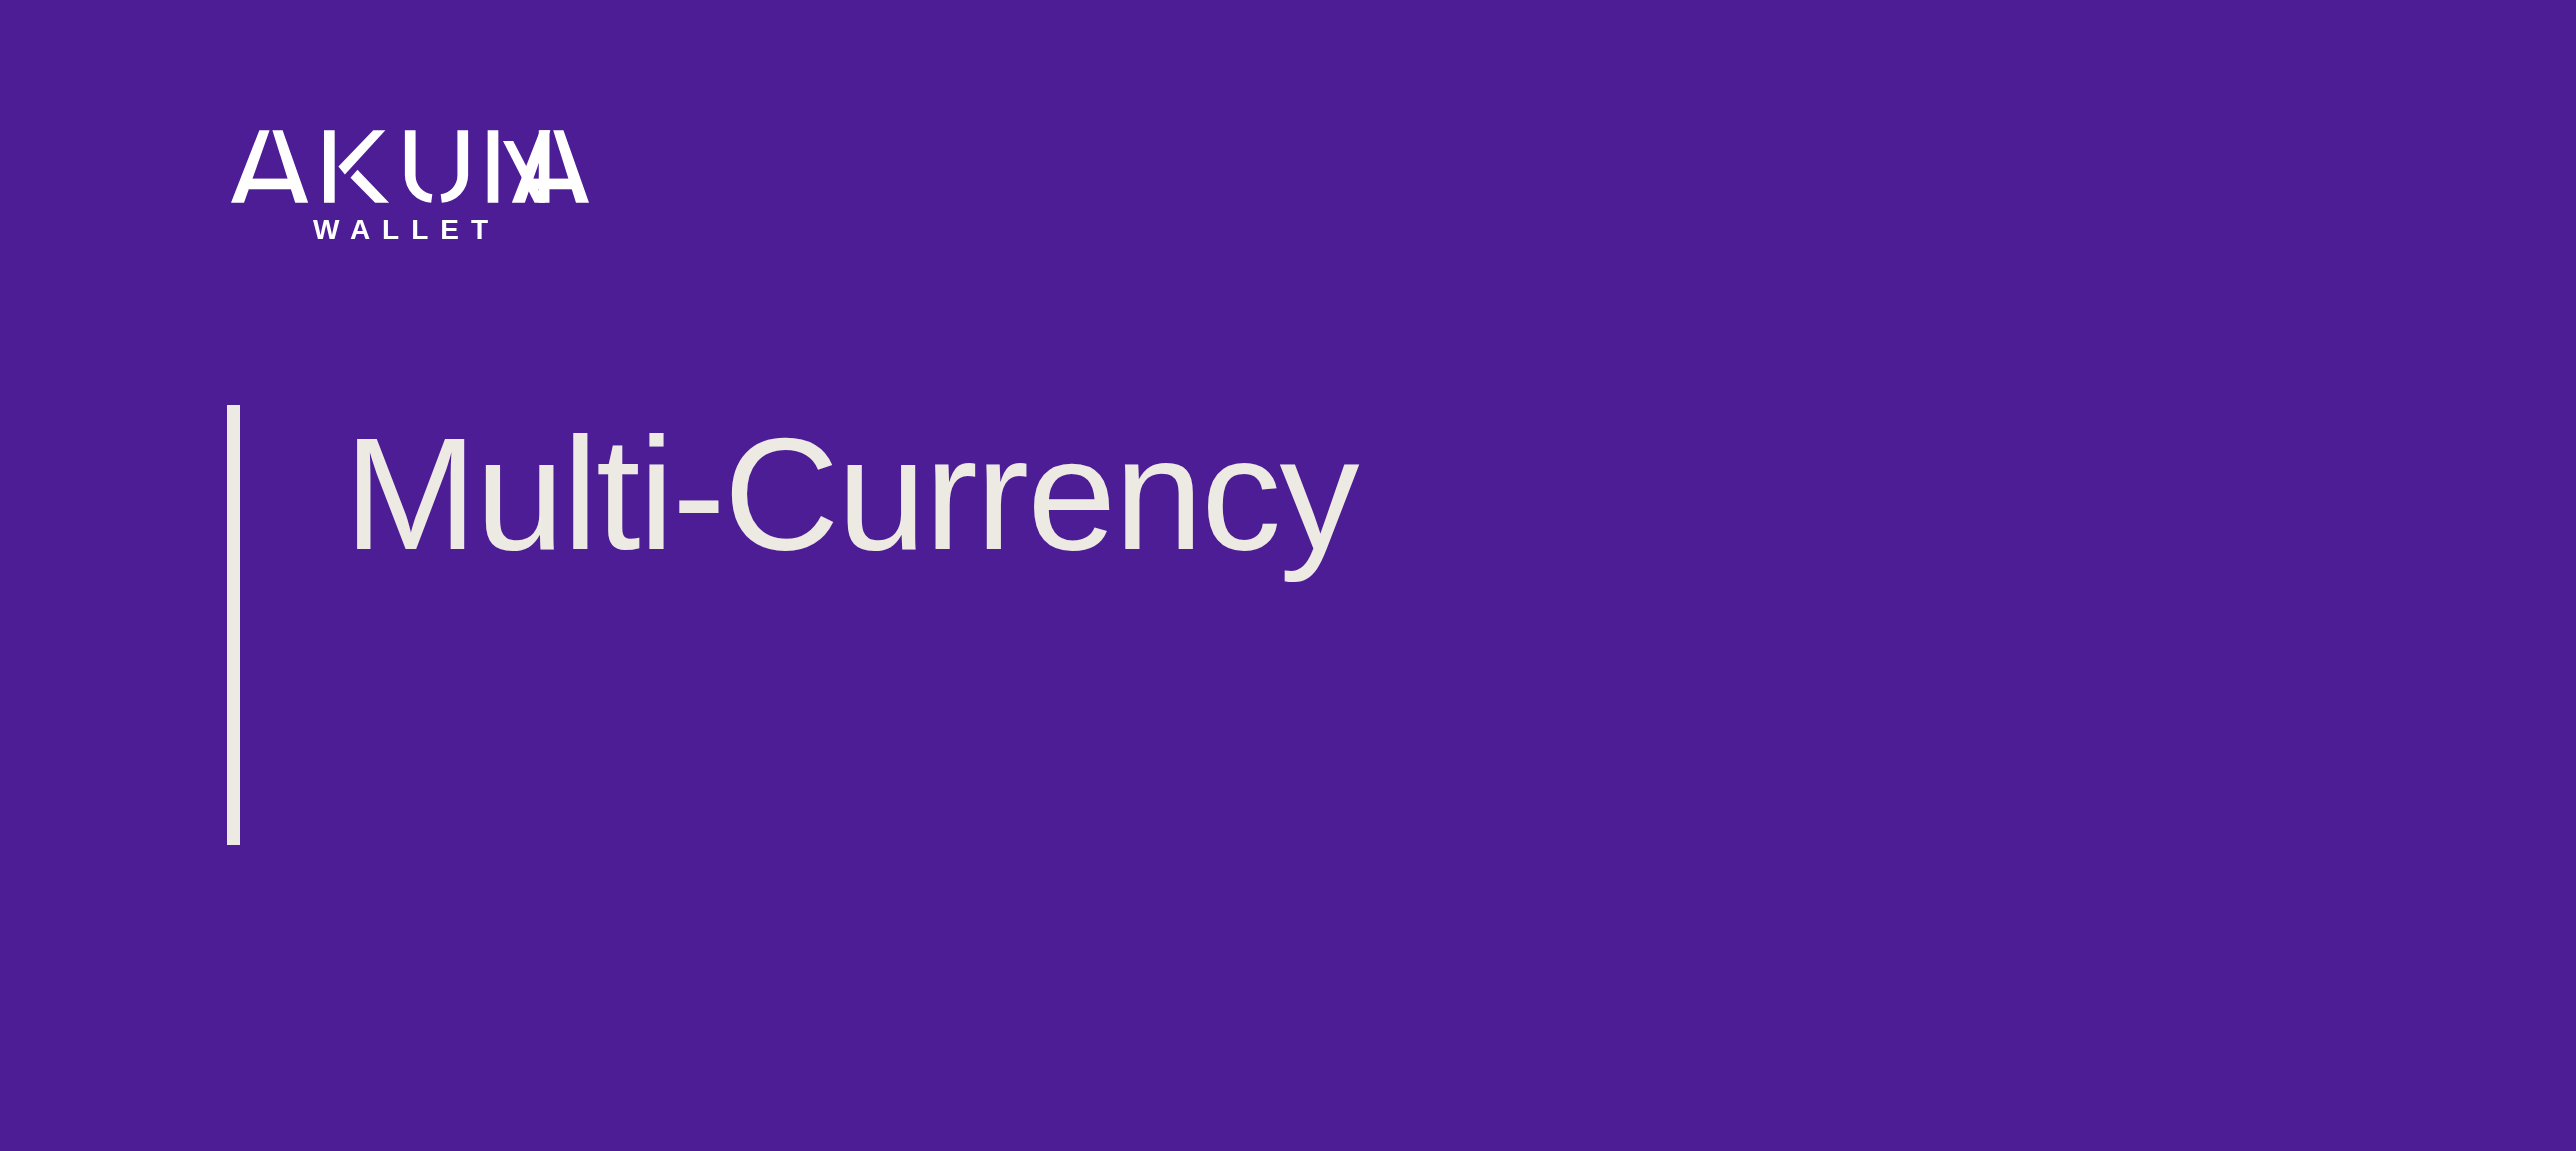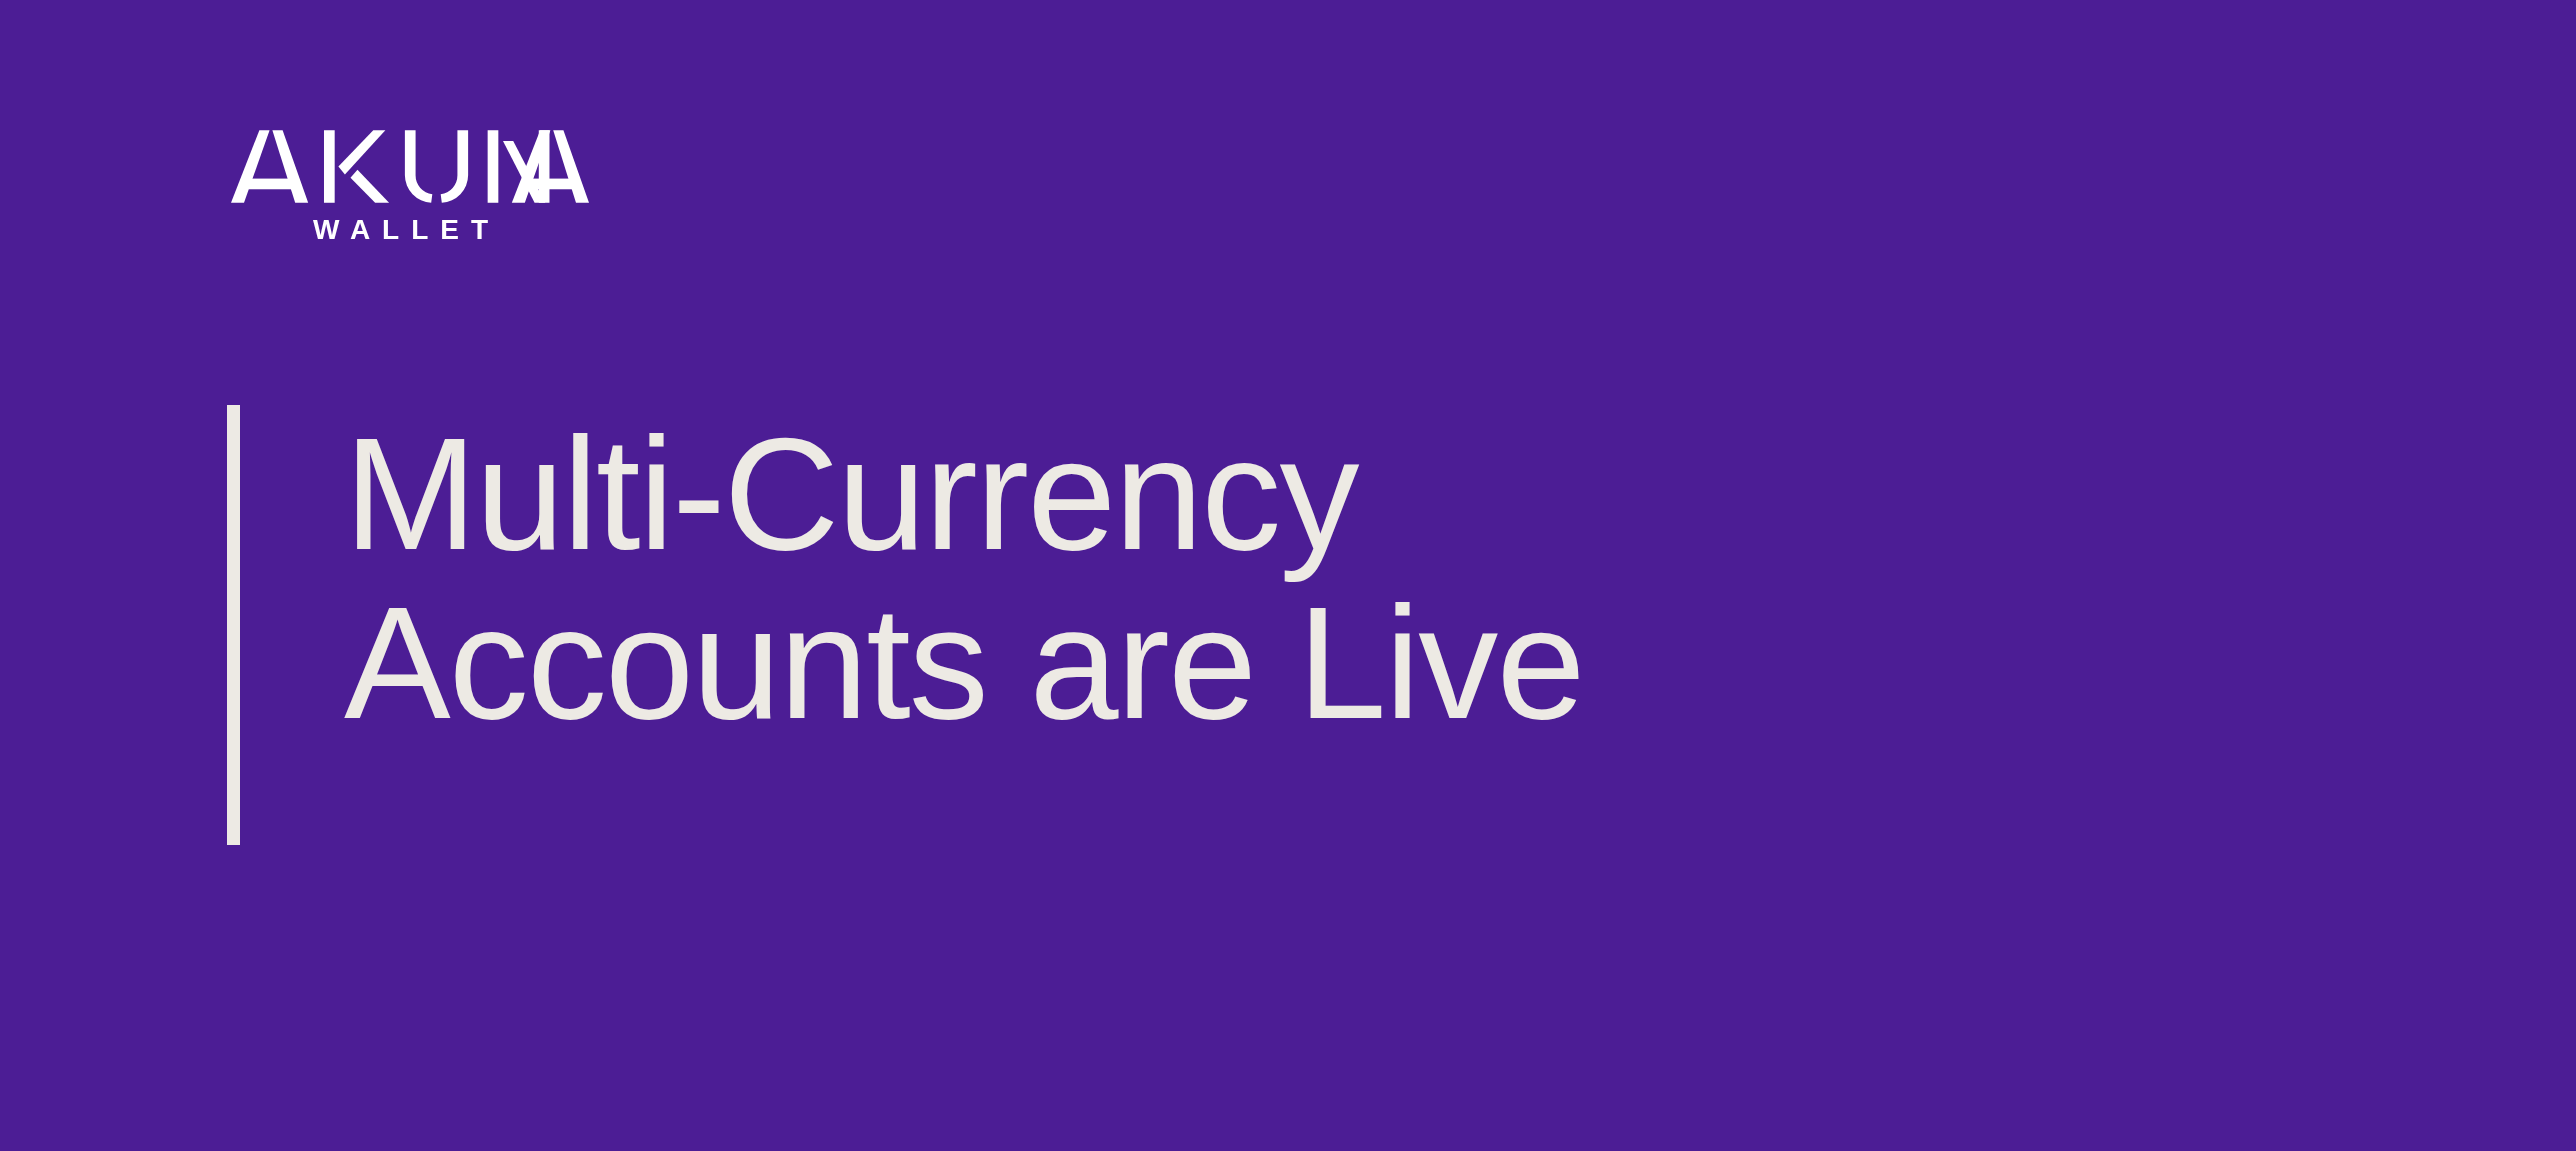--- a/index.html
+++ b/index.html
@@ -142,20 +142,19 @@
   </div>
 
   <div class="headline-group">
 
     <div class="accent-bar"></div>
 
     <div class="headline-text">
 
       <h1 class="headline">
         <span class="headline-line">Multi-Currency</span>
-        <span class="headline-line">Accounts are Live</span>
       </h1>
 
     </div>
   </div>
 
 </div>
 
 
 </body></html>

